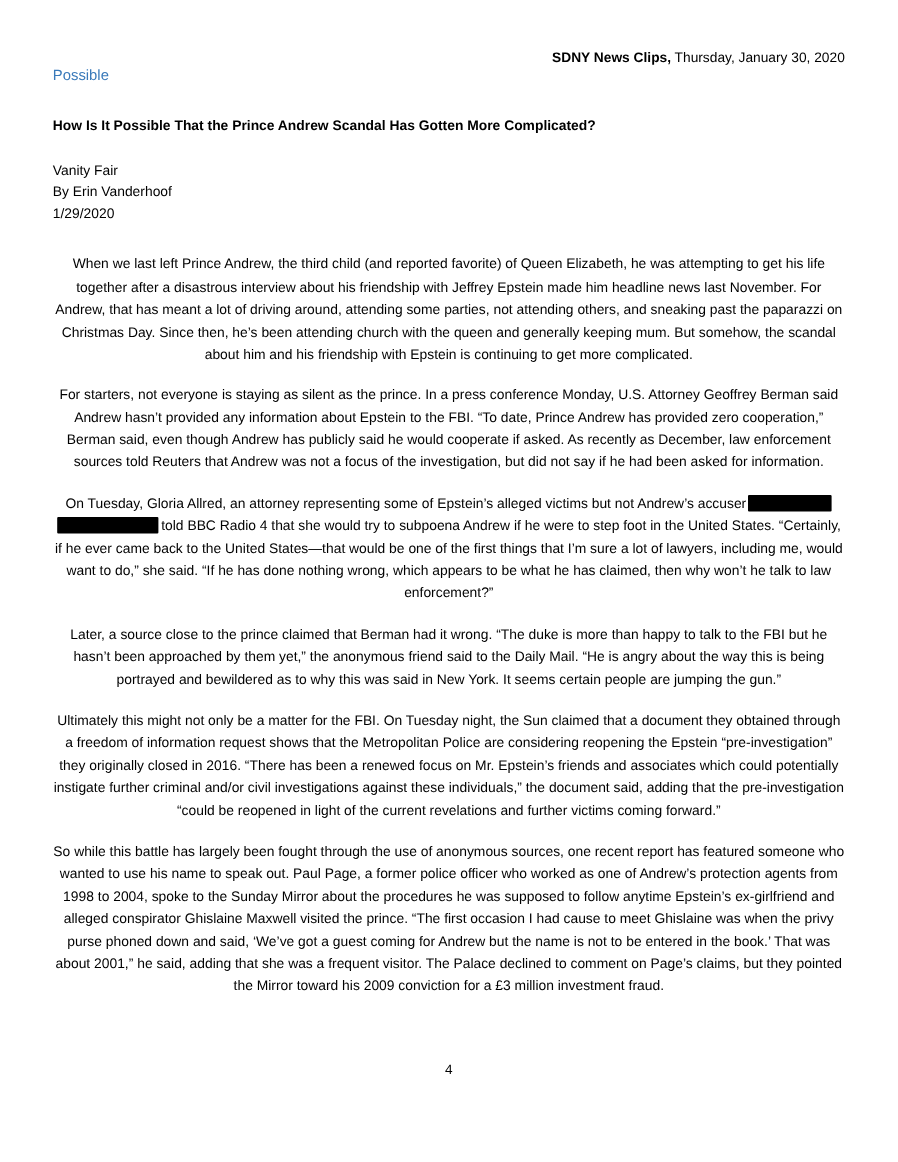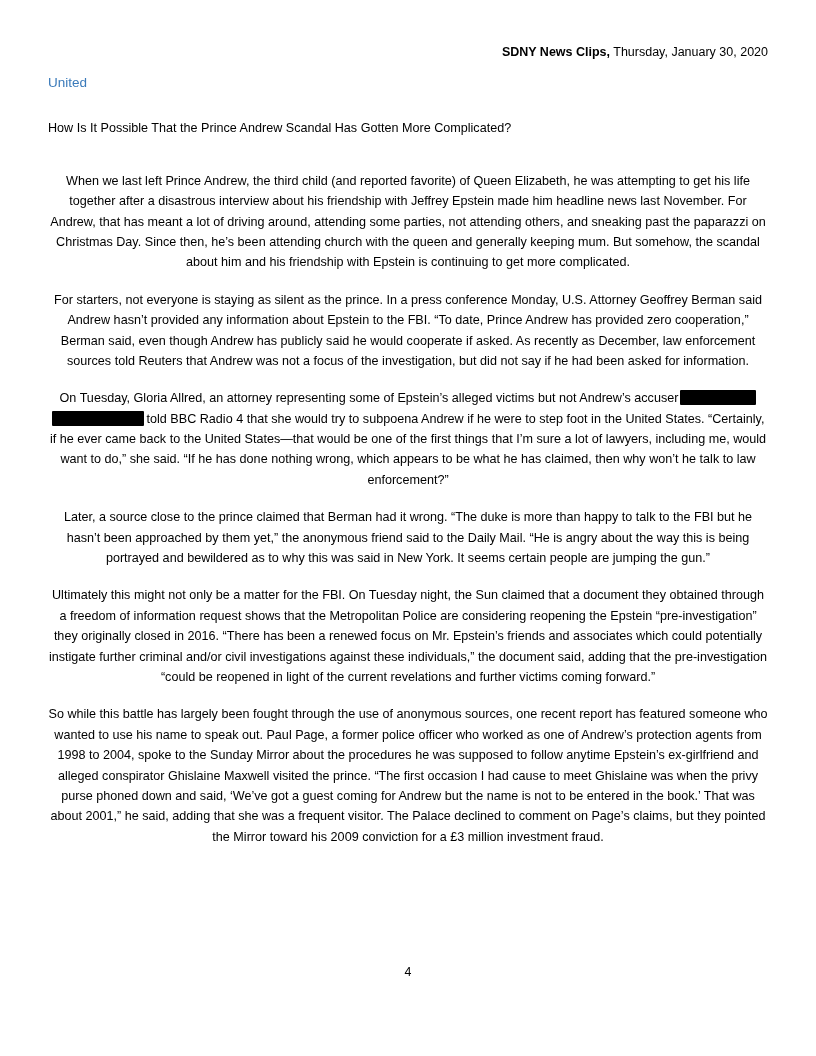--- a/index.html
+++ b/index.html
@@ -23,36 +23,35 @@
     position: absolute;
     left: 48px;
     top: 44px;
     width: 720px;
   }
   .header-line {
     text-align: right;
     font-size: 12.5px;
     line-height: 1.3;
     color: #000;
-    margin-bottom: 14px;
   }
   .header-line .bold {
     font-weight: bold;
   }
   .section-label {
     color: #3a7aba;
     font-size: 13.5px;
     line-height: 1.3;
     margin-bottom: 28px;
   }
   .article-title {
-    font-weight: normal;
+    font-weight: bold;
     font-size: 12.6px;
     line-height: 1.35;
-    margin-bottom: 34px;
+    margin-bottom: 23px;
   }
   .meta {
     font-size: 12.6px;
     line-height: 1.55;
     margin-bottom: 26px;
   }
   .meta div {
     white-space: pre;
   }
   p.body-par {
@@ -96,24 +95,29 @@
 <body>
 
 <div class="page">
 
   <div class="content">
 
     <div class="header-line">
       <span class="bold">SDNY News Clips,</span><span> Thursday, January 30, 2020</span>
     </div>
 
-    <div class="section-label">United</div>
+    <div class="section-label">Possible</div>
 
     <div class="article-title">How Is It Possible That the Prince Andrew Scandal Has Gotten More Complicated?</div>
 
+    <div class="meta">
+      <div>Vanity Fair</div>
+      <div>By Erin Vanderhoof</div>
+      <div>1/29/2020</div>
+    </div>
 
     <p class="body-par">When we last left Prince Andrew, the third child (and reported favorite) of Queen Elizabeth, he was attempting to get his life together after a disastrous interview about his friendship with Jeffrey Epstein made him headline news last November. For Andrew, that has meant a lot of driving around, attending some parties, not attending others, and sneaking past the paparazzi on Christmas Day. Since then, he’s been attending church with the queen and generally keeping mum. But somehow, the scandal about him and his friendship with Epstein is continuing to get more complicated.</p>
 
     <p class="body-par">For starters, not everyone is staying as silent as the prince. In a press conference Monday, U.S. Attorney Geoffrey Berman said Andrew hasn’t provided any information about Epstein to the FBI. “To date, Prince Andrew has provided zero cooperation,” Berman said, even though Andrew has publicly said he would cooperate if asked. As recently as December, law enforcement sources told Reuters that Andrew was not a focus of the investigation, but did not say if he had been asked for information.</p>
 
     <p class="body-par"><span>On Tuesday, Gloria Allred, an attorney representing some of Epstein’s alleged victims but not Andrew’s accuser</span><span class="redaction r1"></span><span class="redaction r2"></span><span>told BBC Radio 4 that she would try to subpoena Andrew if he were to step foot in the United States. “Certainly, if he ever came back to the United States—that would be one of the first things that I’m sure a lot of lawyers, including me, would want to do,” she said. “If he has done nothing wrong, which appears to be what he has claimed, then why won’t he talk to law enforcement?”</span></p>
 
     <p class="body-par">Later, a source close to the prince claimed that Berman had it wrong. “The duke is more than happy to talk to the FBI but he hasn’t been approached by them yet,” the anonymous friend said to the Daily Mail. “He is angry about the way this is being portrayed and bewildered as to why this was said in New York. It seems certain people are jumping the gun.”</p>
 
     <p class="body-par">Ultimately this might not only be a matter for the FBI. On Tuesday night, the Sun claimed that a document they obtained through a freedom of information request shows that the Metropolitan Police are considering reopening the Epstein “pre-investigation” they originally closed in 2016. “There has been a renewed focus on Mr. Epstein’s friends and associates which could potentially instigate further criminal and/or civil investigations against these individuals,” the document said, adding that the pre-investigation “could be reopened in light of the current revelations and further victims coming forward.”</p>

